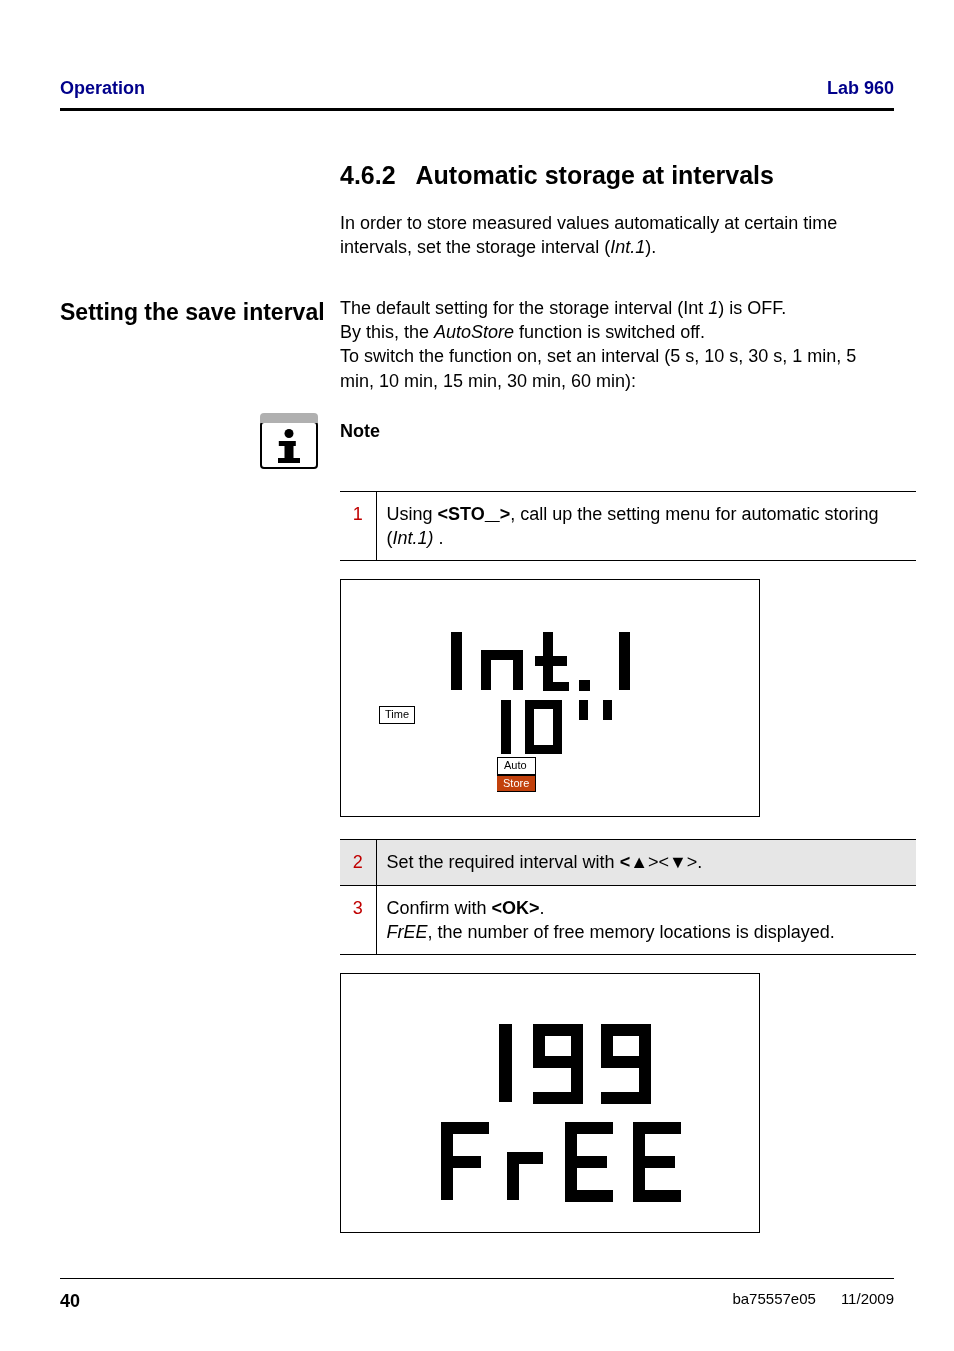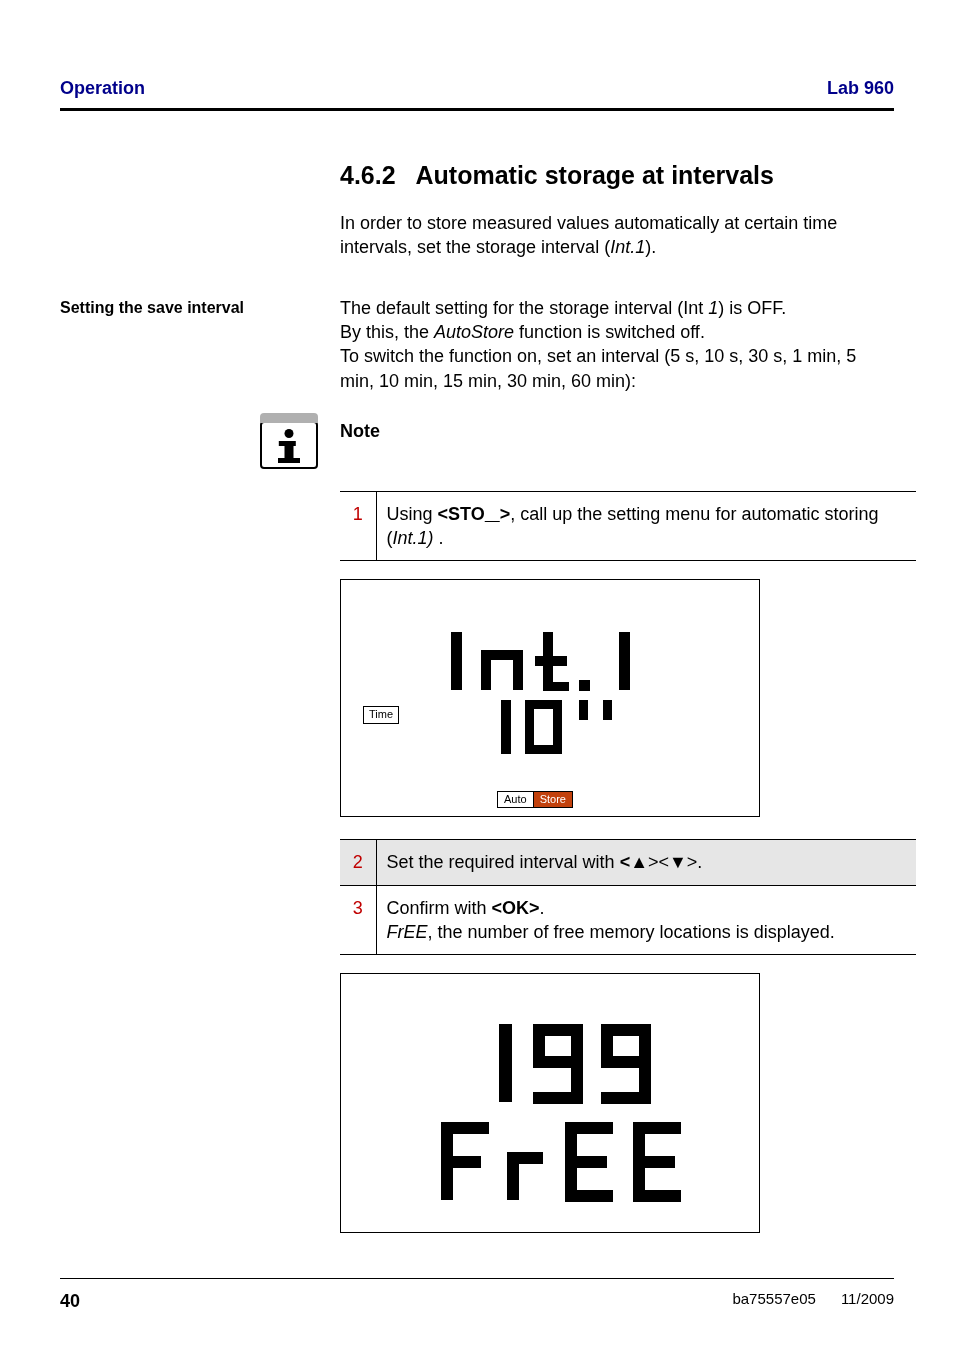--- a/index.html
+++ b/index.html
@@ -17,21 +17,21 @@
     }
     .header-bar { height:3px; background:#000; margin:0 60px; }
     .header .left, .header .right {
       font-weight:700; color:#00008b; font-size:18px;
     }
     .content { padding:48px 60px 0 60px; }
     .heading-row { margin-left:280px; margin-bottom:18px; }
     .heading-row h3 { margin:0; font-size:25px; font-weight:700; }
     .intro { margin-left:280px; margin-bottom:36px; }
     .two-col { display:flex; margin-bottom:26px; }
-    .side-label { width:280px; flex:0 0 280px; font-weight:700; font-size:16px; padding-top:1px; }
+    .side-label { width:280px; flex:0 0 280px; font-weight:700; font-size:23px; padding-top:1px; }
     .body-text { flex:1; }
     .note-row { display:flex; margin-bottom:22px; }
     .info-box-col { width:280px; flex:0 0 280px; display:flex; justify-content:flex-end; padding-right:22px; padding-top:2px; }
     .info-icon {
       width:58px; height:48px; border:2.5px solid #000; border-radius:4px;
       display:block; position:relative; background:#fff;
     }
     .info-shade { position:absolute; left:-2px; top:-10px; width:58px; height:10px; background:#b0b0b0; border-top-left-radius:4px; border-top-right-radius:4px; }
     .info-dot { position:absolute; left:50%; top:6px; width:9px; height:9px; background:#000; border-radius:50%; transform:translateX(-50%);}
     .info-stem { position:absolute; left:50%; top:18px; width:9px; height:21px; background:#000; transform:translateX(-50%);}
@@ -42,22 +42,22 @@
     .step-table .num { width:36px; text-align:center; color:#c00000; font-size:18px; border-right:1px solid #000;}
     .step-table tr.shaded td { background:#e6e6e6; }
     .step-table tr.top-b td { border-top:1.5px solid #000;}
     .step-table tr.bot-b td { border-bottom:1.5px solid #000;}
     .lcd-box {
       margin-left:280px; width:420px; height:238px;
       border:1.2px solid #000; margin-top:18px; margin-bottom:22px;
       position:relative;
     }
     .lcd-box.last{height:260px;}
-    .time-tag { position:absolute; left:22px; top:126px; border:1px solid #000; font-size:11px; padding:0 5px 1px 5px;}
-    .autostore-tag { position:absolute; left:156px; bottom:8px; display:flex;}
+    .time-tag { position:absolute; left:38px; top:126px; border:1px solid #000; font-size:11px; padding:0 5px 1px 5px;}
+    .autostore-tag { position:absolute; left:156px; bottom:24px; display:flex;flex-direction:column;}
     .autostore-tag span{border:1px solid #000;font-size:11px;padding:0 6px 1px 6px;}
     .autostore-tag .auto{background:#fff;color:#000;}
     .autostore-tag .store{background:#c2410c;color:#fff;border-left:none;text-align:right;}
     .svg-seg { display:block; }
     .seg-svg1 { position:absolute; left:110px; top:46px; }
     .seg-svg1b { position:absolute; left:160px; top:116px; }
     .seg-svg2a { position:absolute; left:152px; top:44px; }
     .seg-svg2b { position:absolute; left:96px; top:142px; }
     .footer {
       position:absolute; bottom:38px; left:60px; right:60px;

